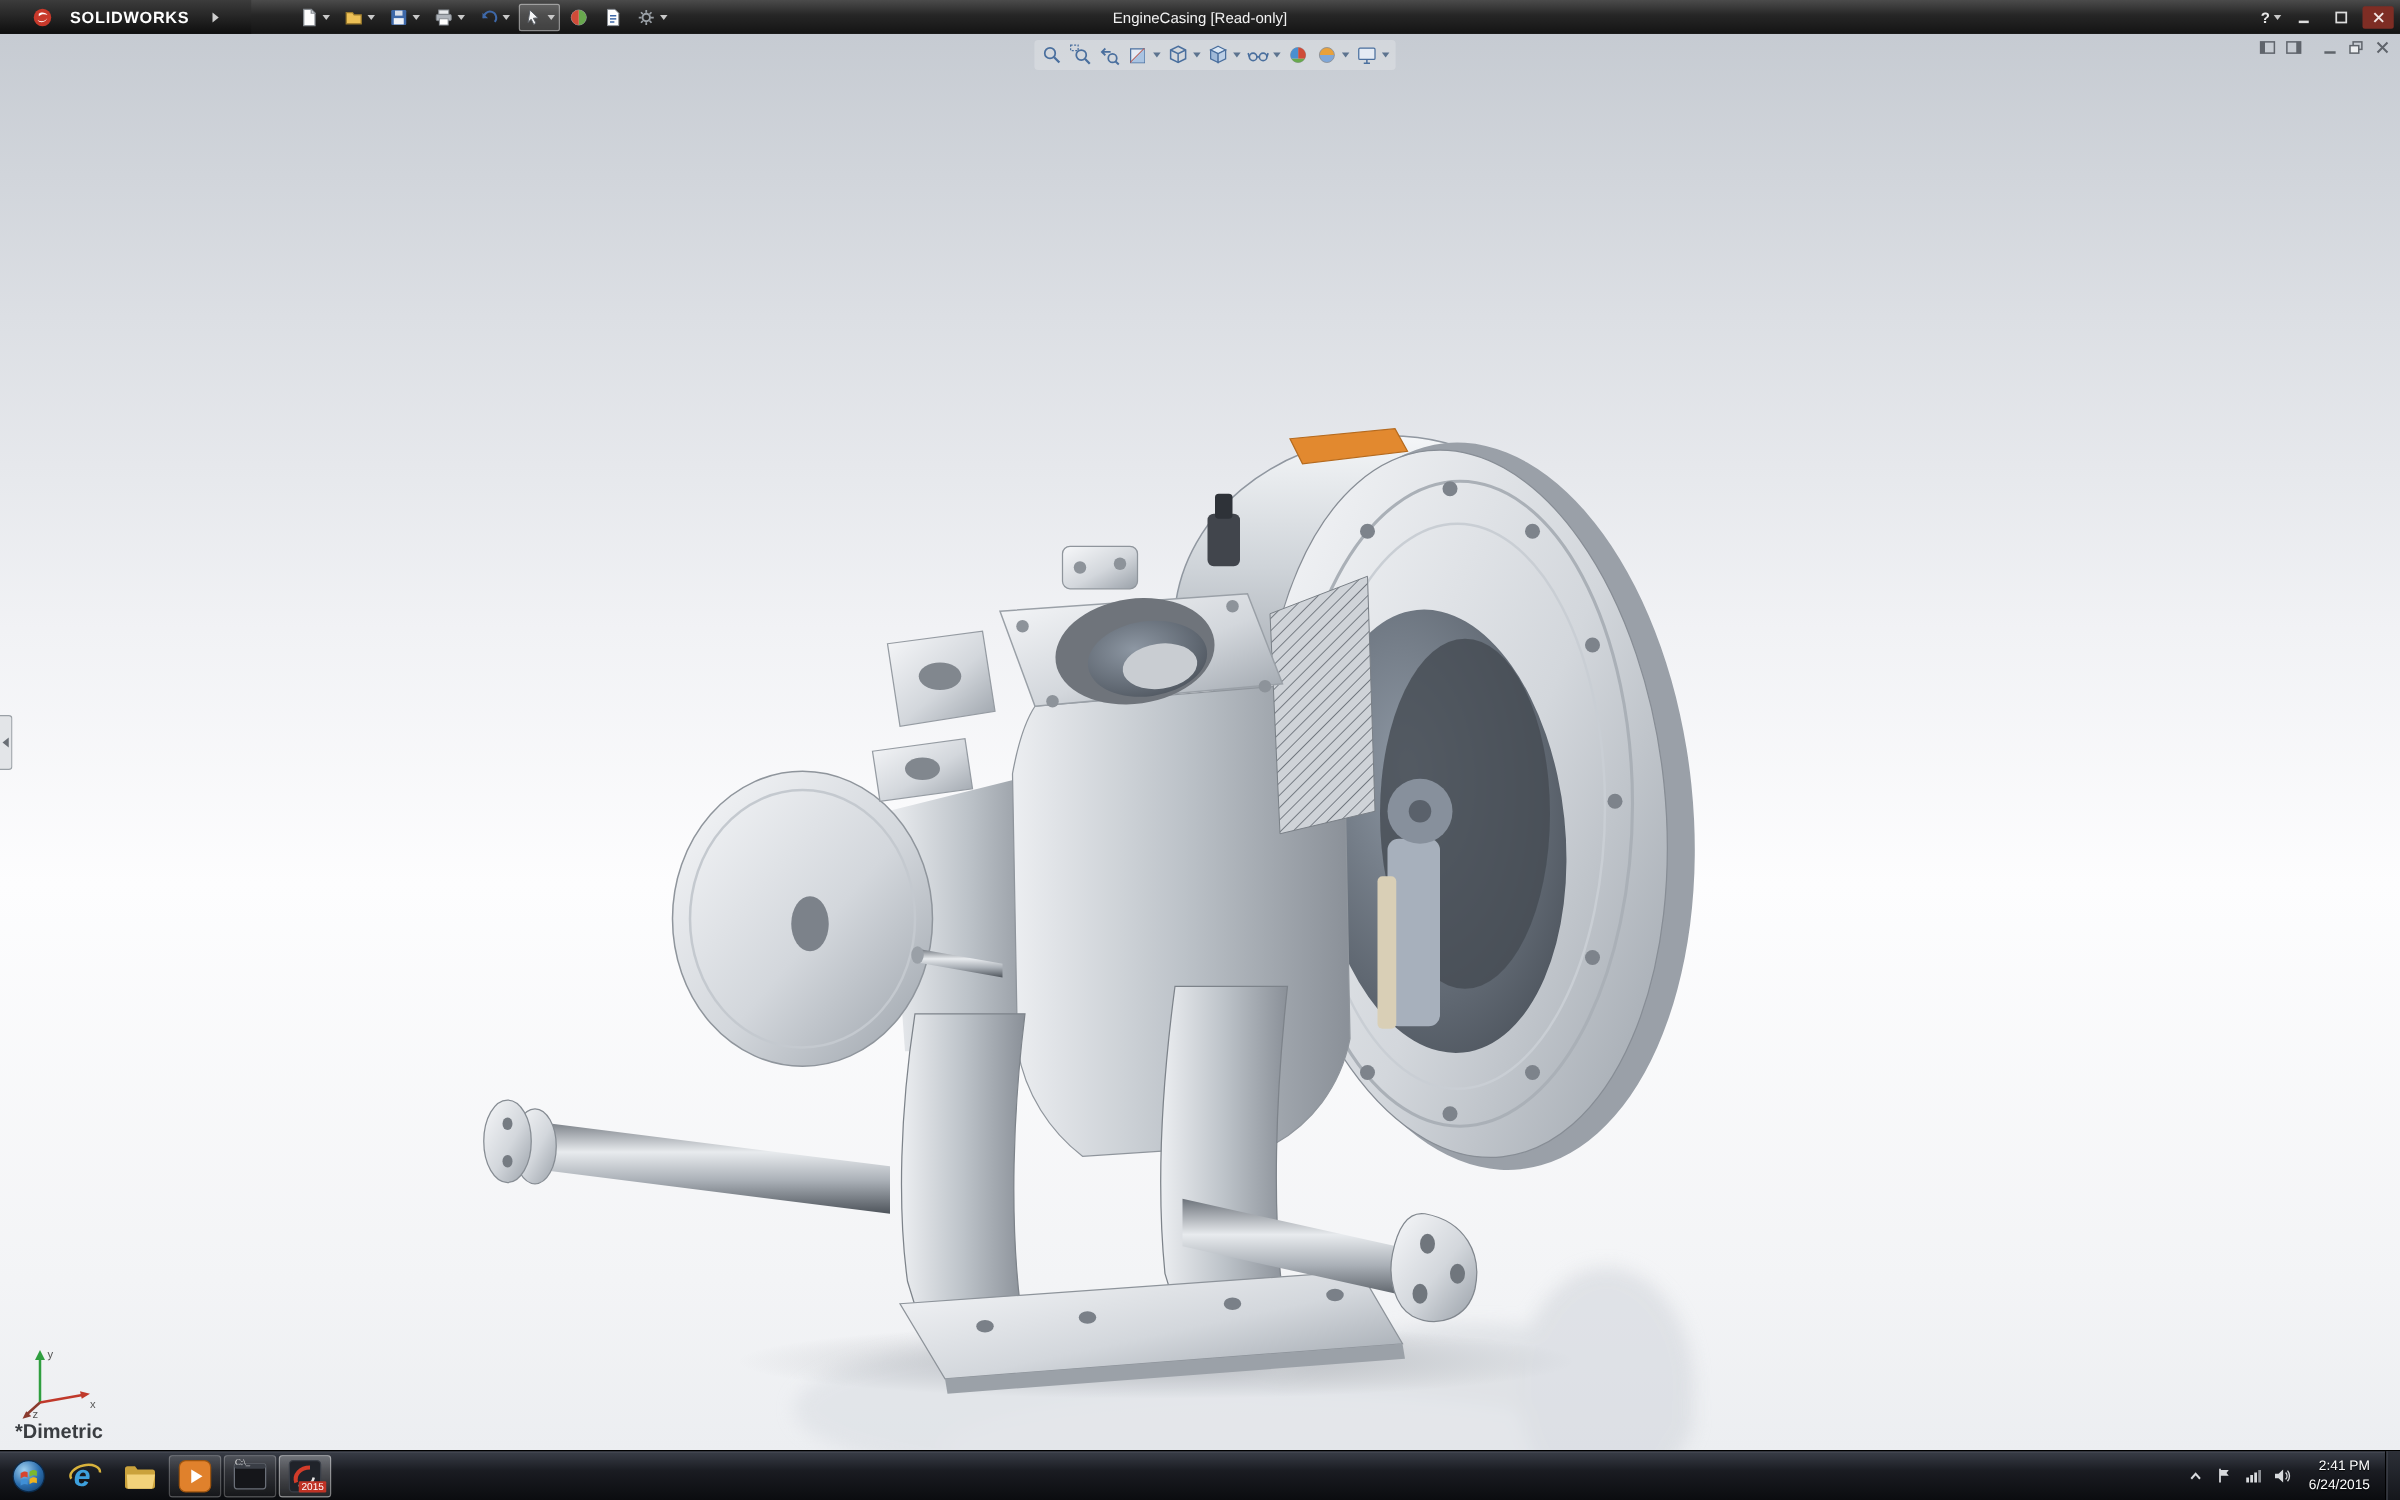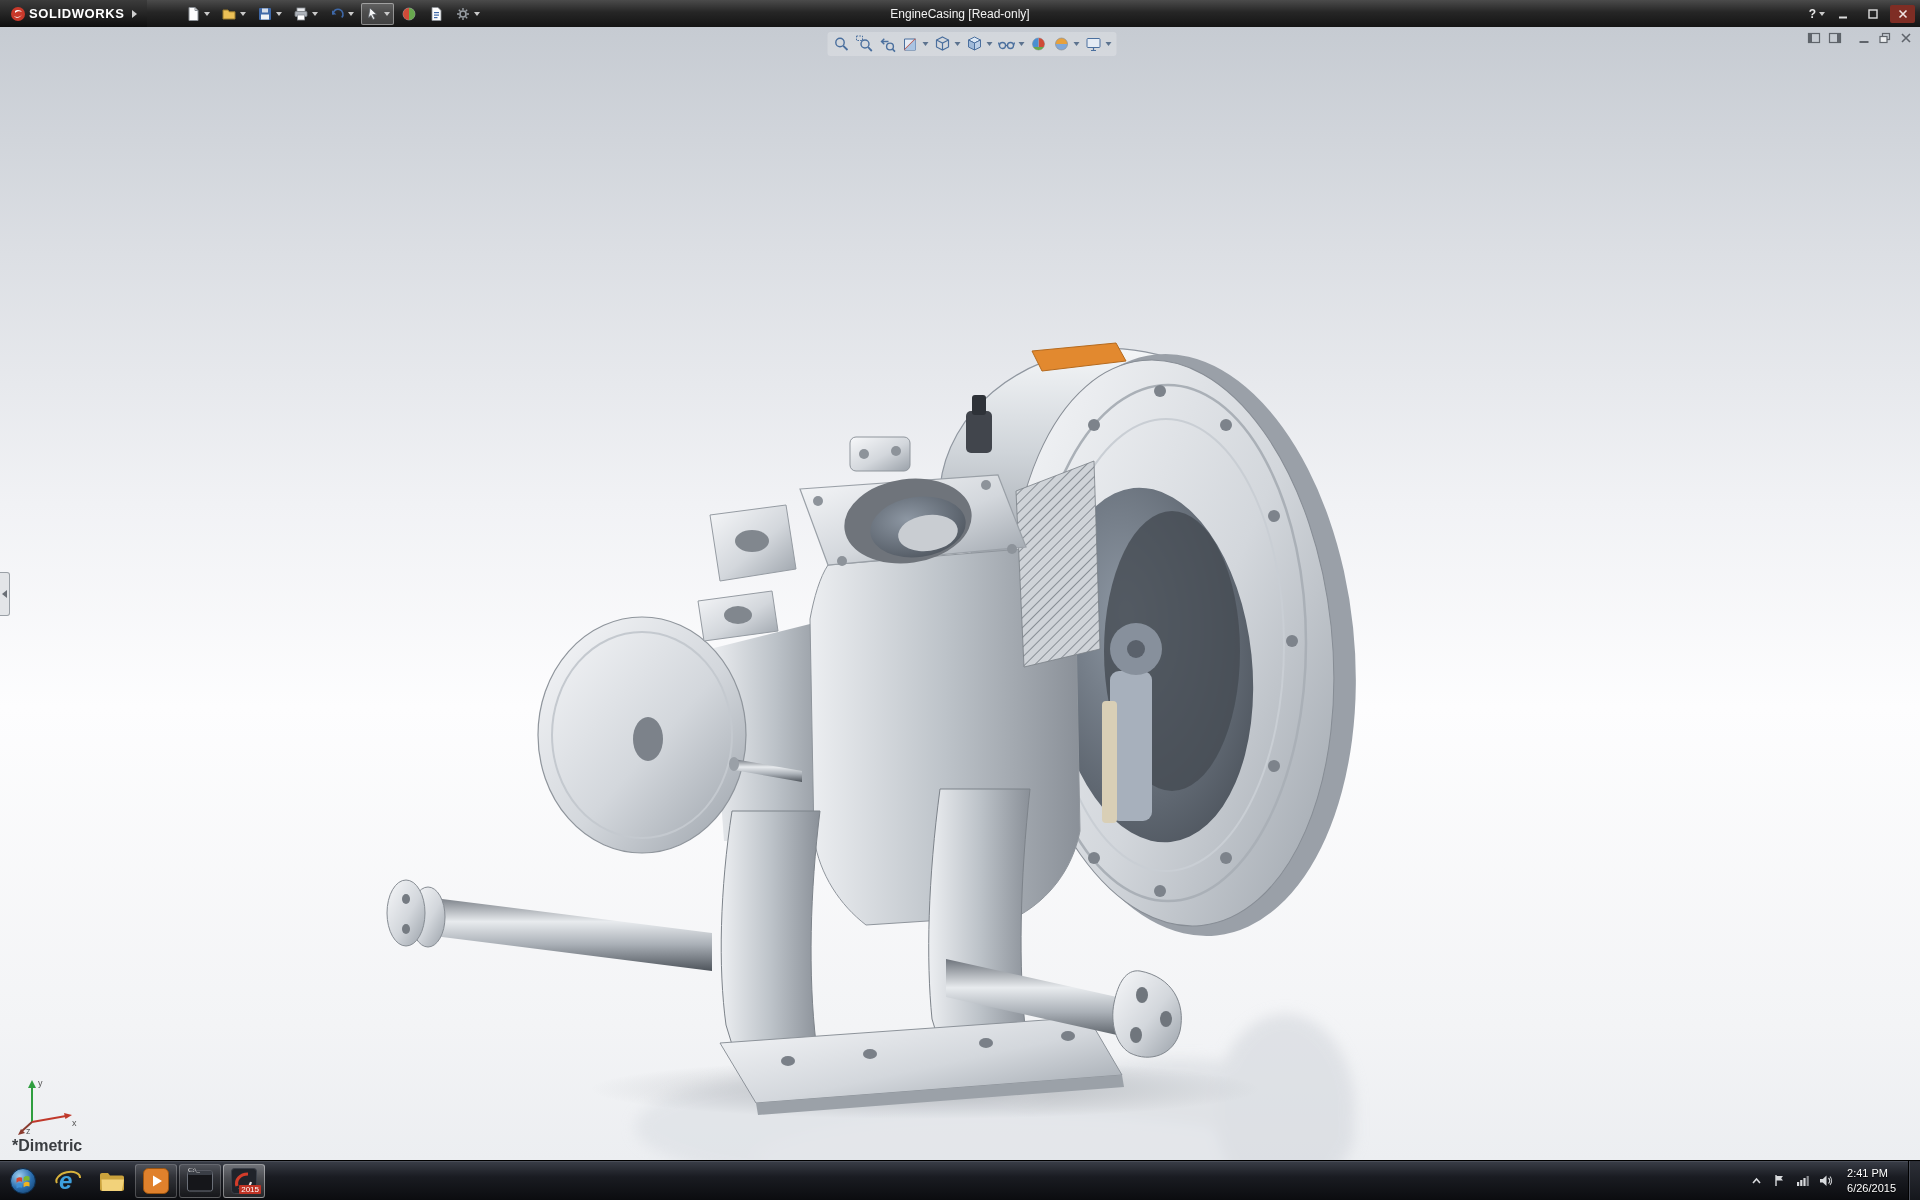--- a/index.html
+++ b/index.html
@@ -1,21 +1,21 @@
 <!DOCTYPE html>
 <html><head>
 <meta charset="utf-8">
 <style>
   *{margin:0;padding:0;box-sizing:border-box}
   html,body{width:1920px;height:1200px;overflow:hidden;font-family:"Liberation Sans",sans-serif;background:#000}
 
   
   .titlebar{position:absolute;top:0;left:0;right:0;height:27px;z-index:50;
     background:linear-gradient(#4b4b4b,#262626 45%,#141414);display:flex;align-items:center;color:#eee}
-  .logo{display:flex;align-items:center;gap:3px;padding:0 10px;height:100%;
+  .logo{display:flex;align-items:center;gap:14px;padding:0 26px;height:100%;
     background:linear-gradient(#3c3c3c,#0e0e0e)}
   .logo-text{font-weight:bold;font-size:13px;letter-spacing:.6px;color:#fff}
   .menu-chevron{width:0;height:0;border-top:4px solid transparent;border-bottom:4px solid transparent;border-left:5px solid #cfcfcf;margin-left:4px}
   .tb-tools{display:flex;align-items:center;margin-left:34px;gap:3px}
   .tb-btn{display:flex;align-items:center;height:22px;padding:0 3px;border-radius:2px;border:1px solid transparent}
   .tb-btn.pressed{background:rgba(255,255,255,.18);border:1px solid rgba(255,255,255,.4)}
   .caret{width:0;height:0;border-left:3px solid transparent;border-right:3px solid transparent;border-top:4px solid #c9c9c9;margin-left:3px}
   .win-title{position:absolute;left:50%;transform:translateX(-50%);font-size:12px;color:#f2f2f2;white-space:nowrap}
   .tb-right{margin-left:auto;display:flex;align-items:center;gap:5px;padding-right:5px}
   .help{display:flex;align-items:center;font-size:12px;color:#e8e8e8;font-weight:bold}
@@ -45,21 +45,21 @@
     background:linear-gradient(#3a3e48,#1a1c22 40%,#0b0c0f);border-top:1px solid #000;box-shadow:inset 0 1px 0 #4a4e58}
   .start{width:46px;height:40px;display:flex;align-items:center;justify-content:center}
   .tb-app{width:42px;height:34px;margin:0 1px;display:flex;align-items:center;justify-content:center;border-radius:3px;border:1px solid transparent;position:relative}
   .tb-app.open{background:linear-gradient(rgba(255,255,255,.14),rgba(255,255,255,.04));border:1px solid rgba(255,255,255,.22)}
   .tb-app.active{background:linear-gradient(rgba(255,255,255,.30),rgba(255,255,255,.10));border:1px solid rgba(255,255,255,.4)}
   .i28{width:28px;height:28px;display:block}
   .cmd-glyph{position:absolute;top:1px;left:8px;font-family:Liberation Serif, serif;font-size:7px;color:#e8e8e8}
   .sw-badge{position:absolute;right:3px;bottom:3px;font-size:8px;font-weight:normal;color:#fff;background:#c03325;padding:0 2px;border-radius:1px}
   .tray{margin-left:auto;display:flex;align-items:center;gap:8px;padding-right:6px}
   .tray .ticon{width:15px;height:15px;display:block}
-  .clock{color:#fff;font-size:11px;text-align:left;line-height:1.35;padding:0 6px;text-shadow:0 1px 1px #000}
+  .clock{color:#fff;font-size:11px;text-align:right;line-height:1.35;padding:0 6px;text-shadow:0 1px 1px #000}
   .show-desktop{width:12px;height:40px;border-left:1px solid #000;box-shadow:inset 1px 0 0 #4a4e58;background:linear-gradient(#2c2f37,#14161b)}
 </style>
 </head>
 <body>
 
 <div class="titlebar">
   <div class="logo">
     <svg class="i16" viewBox="0 0 16 16">
       <circle cx="8" cy="8" r="7" fill="#c8392b"></circle>
       <path d="M4 10c3 2 7 1 8-2-1 4-6 5-8 2z" fill="#fff"></path>
@@ -492,17 +492,17 @@
         <rect x="5.2" y="7" width="2.2" height="6" fill="#d8dadd"></rect>
         <rect x="8.4" y="5" width="2.2" height="8" fill="#d8dadd"></rect>
         <rect x="11.6" y="3" width="2.2" height="10" fill="#8a8d92"></rect>
     </svg>
     <svg class="ticon" viewBox="0 0 15 15">
       <path d="M2 6v3.5h2.8L8.5 13V2.5L4.8 6z" fill="#d8dadd"></path>
         <path d="M10.5 5a4 4 0 0 1 0 5.5M12 3.5a6.5 6.5 0 0 1 0 8.5" fill="none" stroke="#d8dadd" stroke-width="1.1"></path>
     </svg>
     <span class="clock">
       <div>2:41 PM</div>
-      <div>6/26/2015</div>
+      <div>6/24/2015</div>
     </span>
   </div>
   <span class="show-desktop"></span>
 </div>
 
 </body></html>

